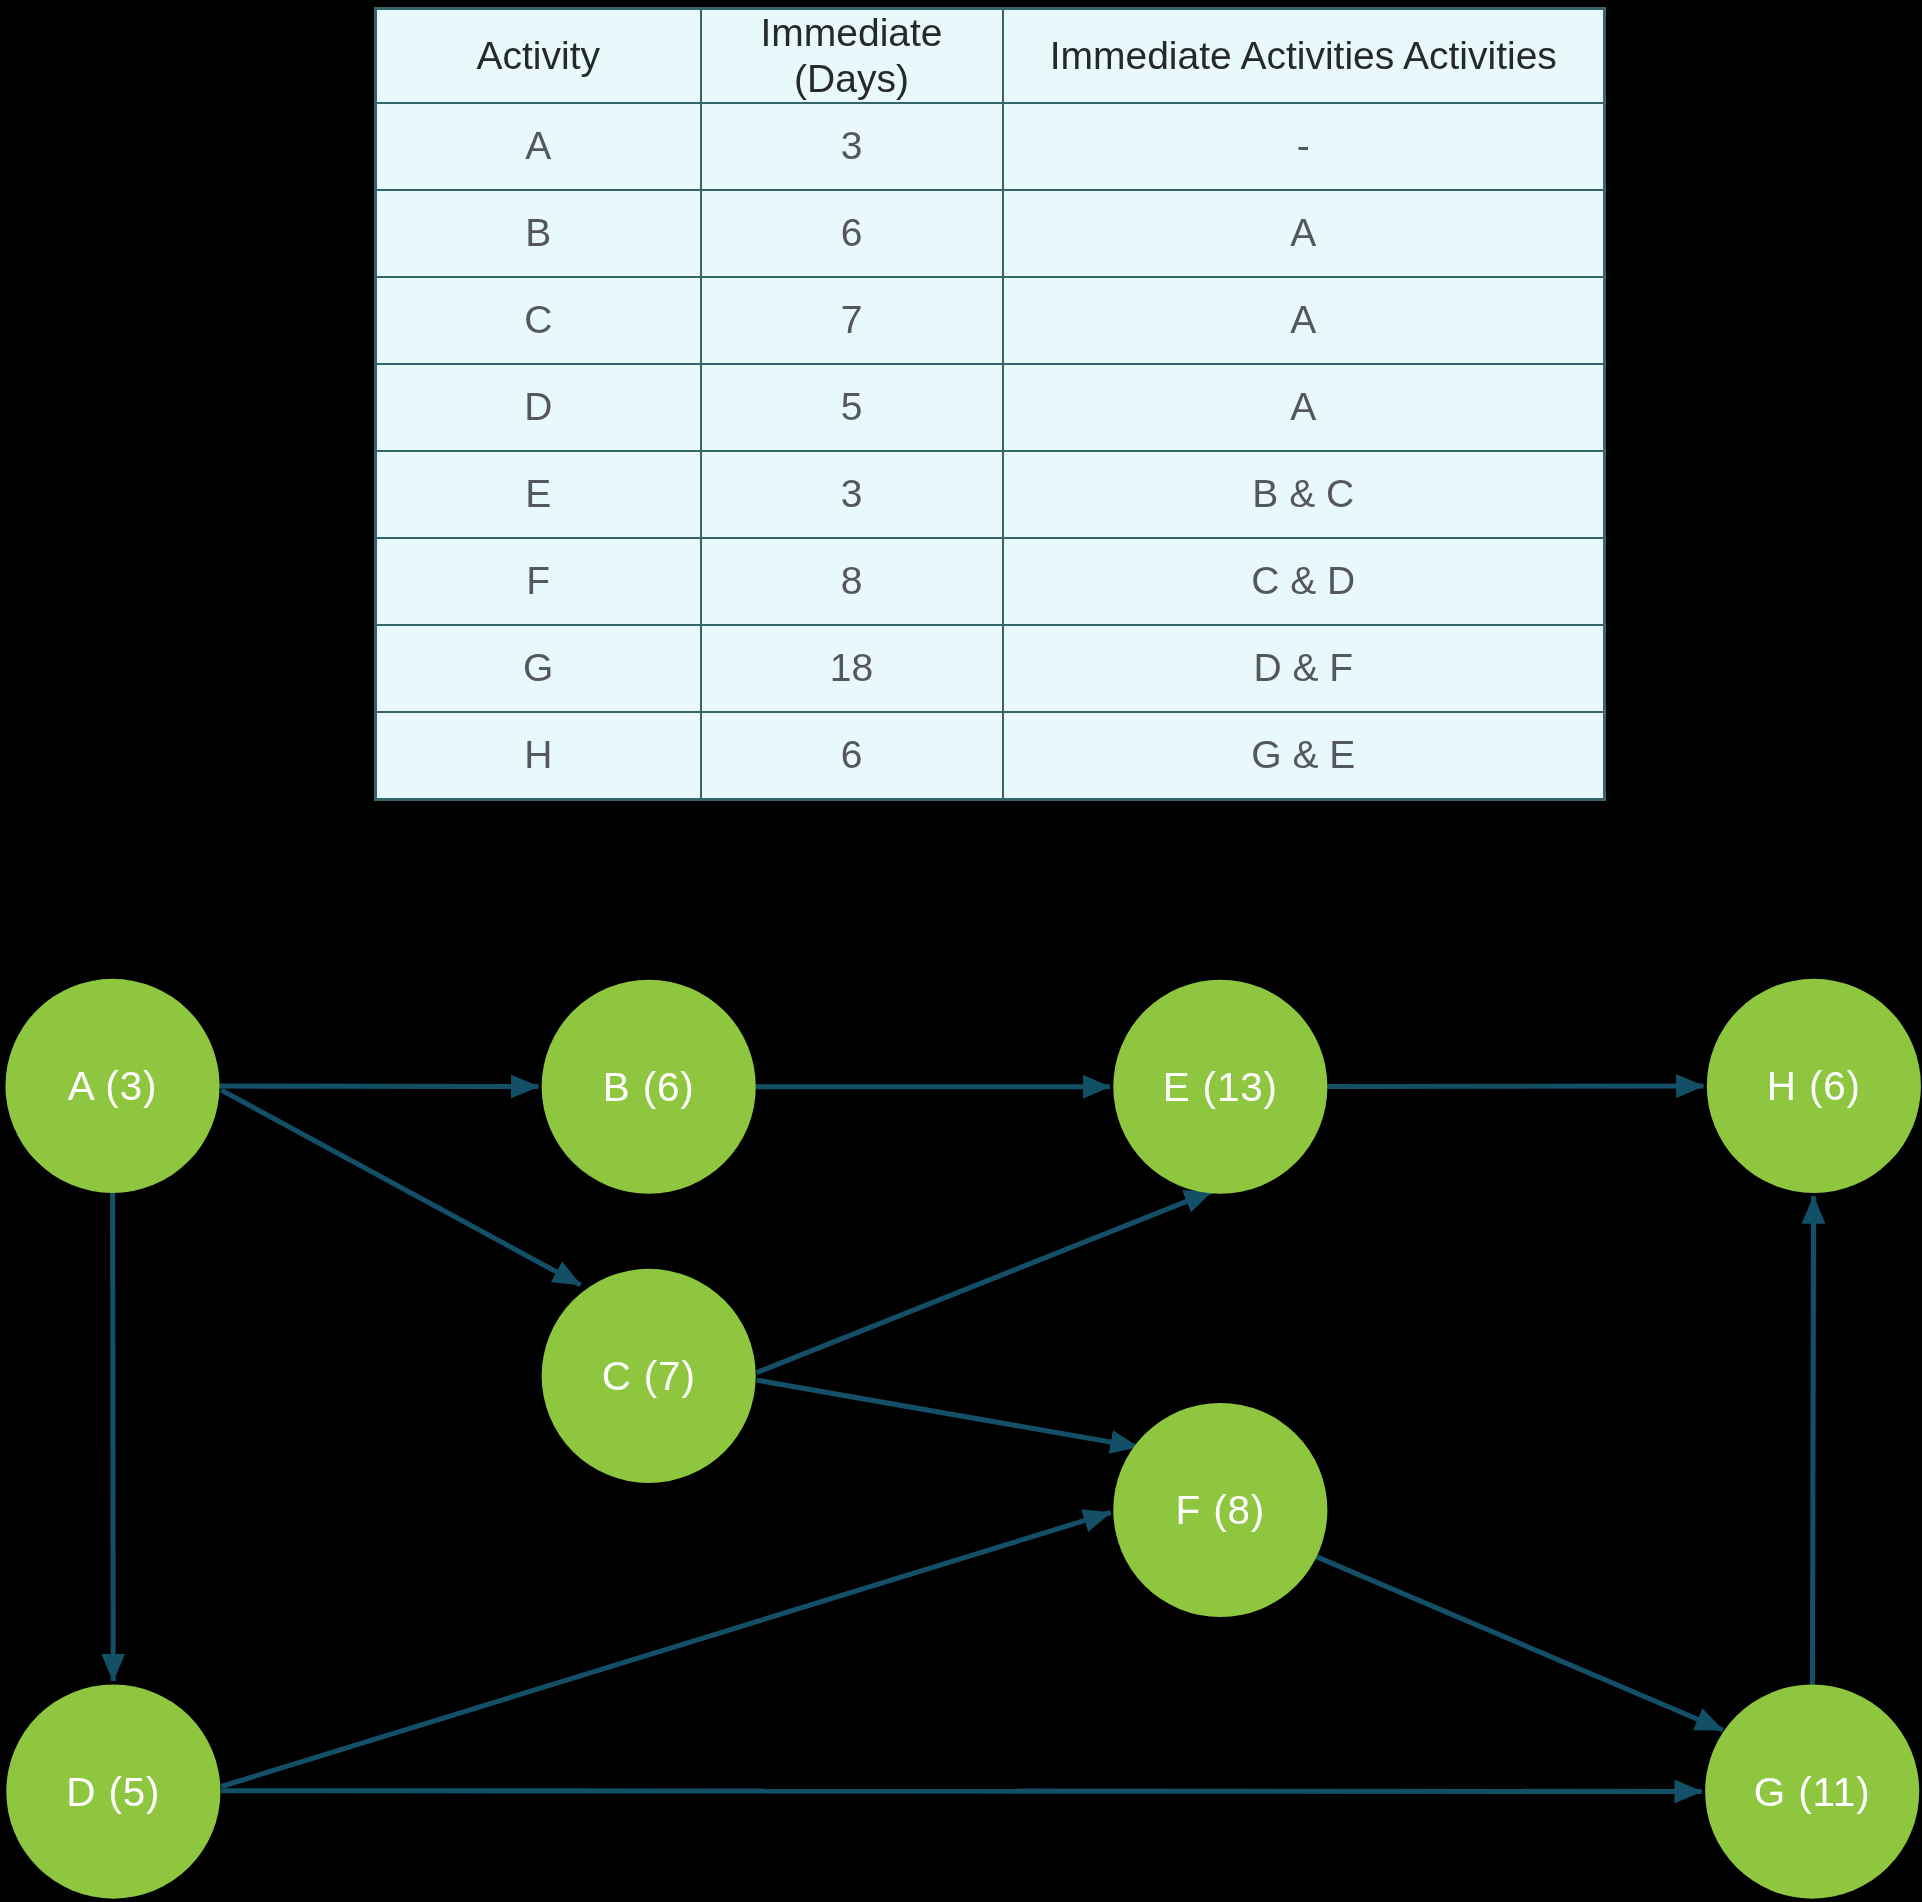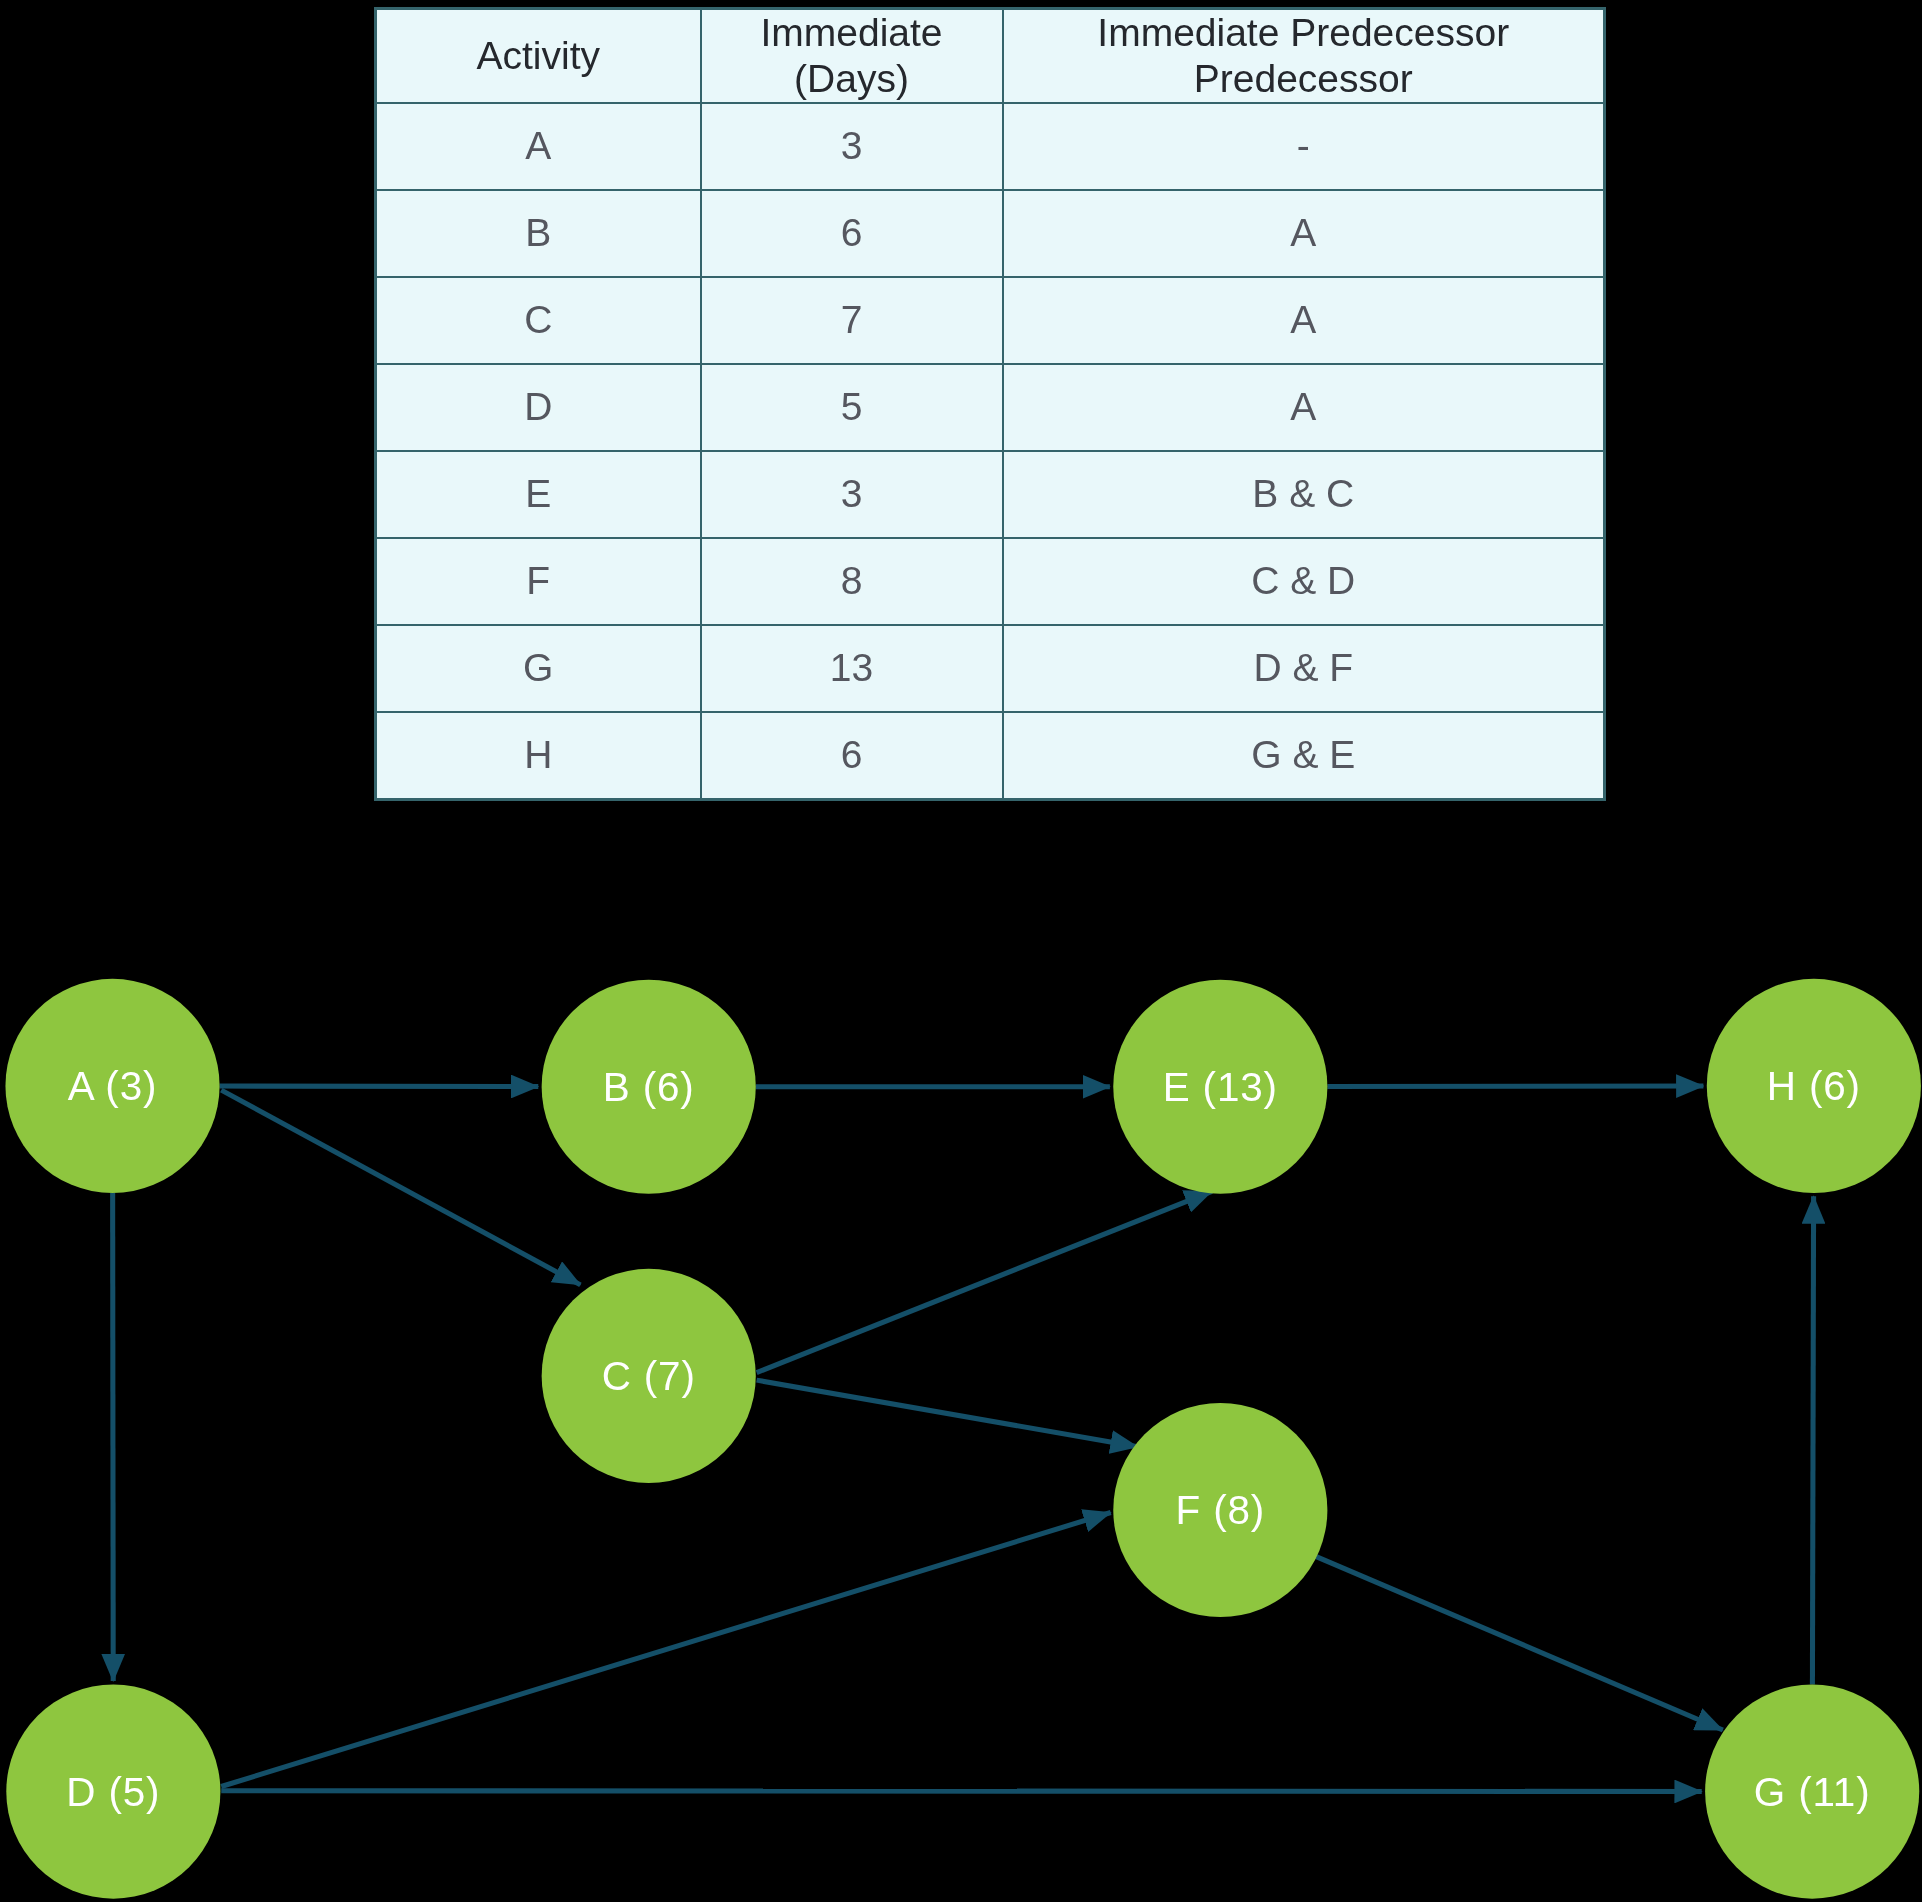--- a/index.html
+++ b/index.html
@@ -115,21 +115,21 @@
     <colgroup>
       <col style="width:325px">
       <col style="width:302px">
       <col style="width:602px">
     </colgroup>
     <thead>
       <tr>
         <th>Activity</th>
         <th>Immediate
 (Days)</th>
-        <th>Immediate Predecessor Predecessor</th>
+        <th>Immediate Activities Activities</th>
       </tr>
     </thead>
     <tbody>
         <tr>
           <td>A</td>
           <td>3</td>
           <td>-</td>
         </tr>
         <tr>
           <td>B</td>
@@ -151,21 +151,21 @@
           <td>3</td>
           <td>B &amp; C</td>
         </tr>
         <tr>
           <td>F</td>
           <td>8</td>
           <td>C &amp; D</td>
         </tr>
         <tr>
           <td>G</td>
-          <td>13</td>
+          <td>18</td>
           <td>D &amp; F</td>
         </tr>
         <tr>
           <td>H</td>
           <td>6</td>
           <td>G &amp; E</td>
         </tr>
       </tbody>
   </table>
 

